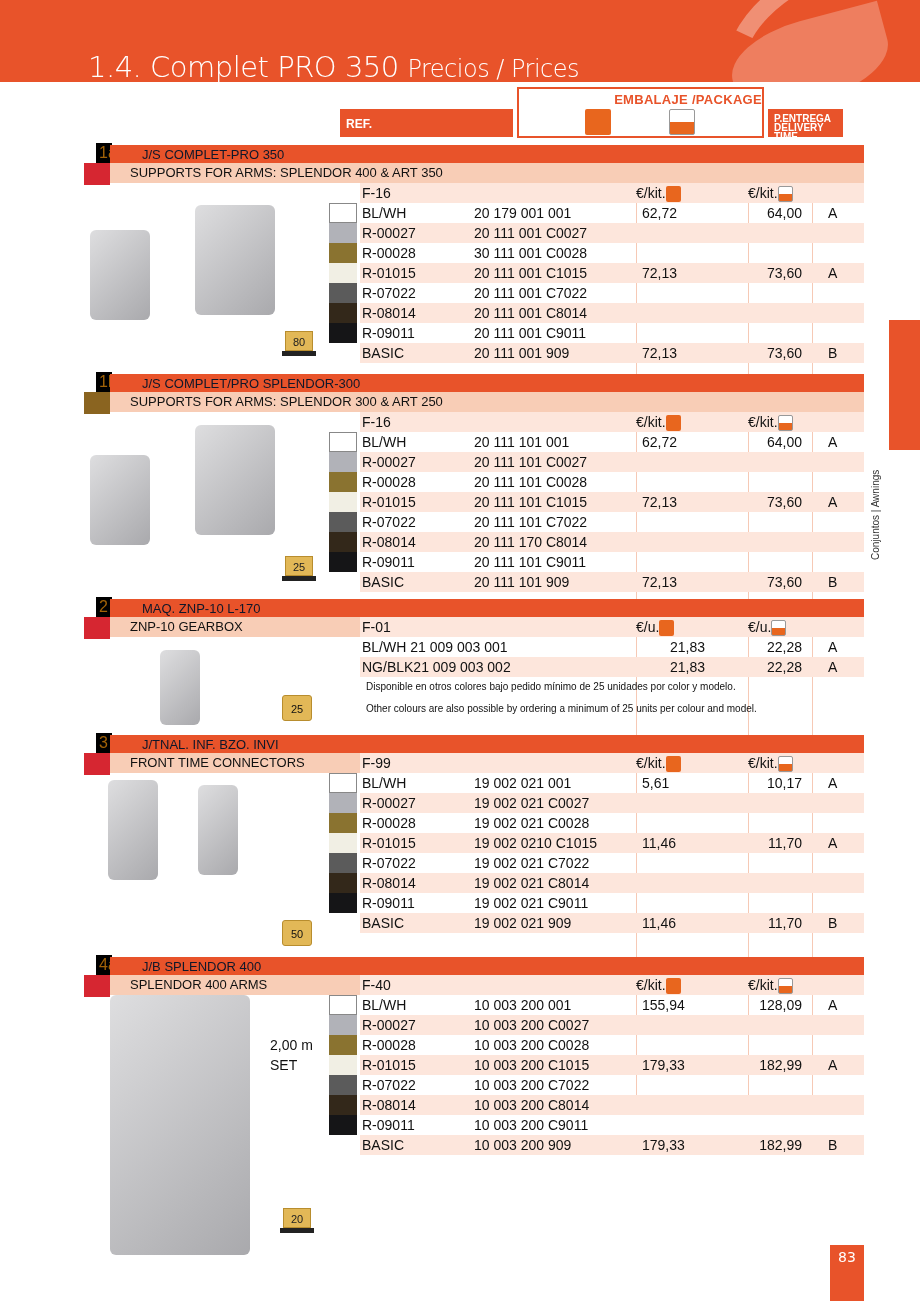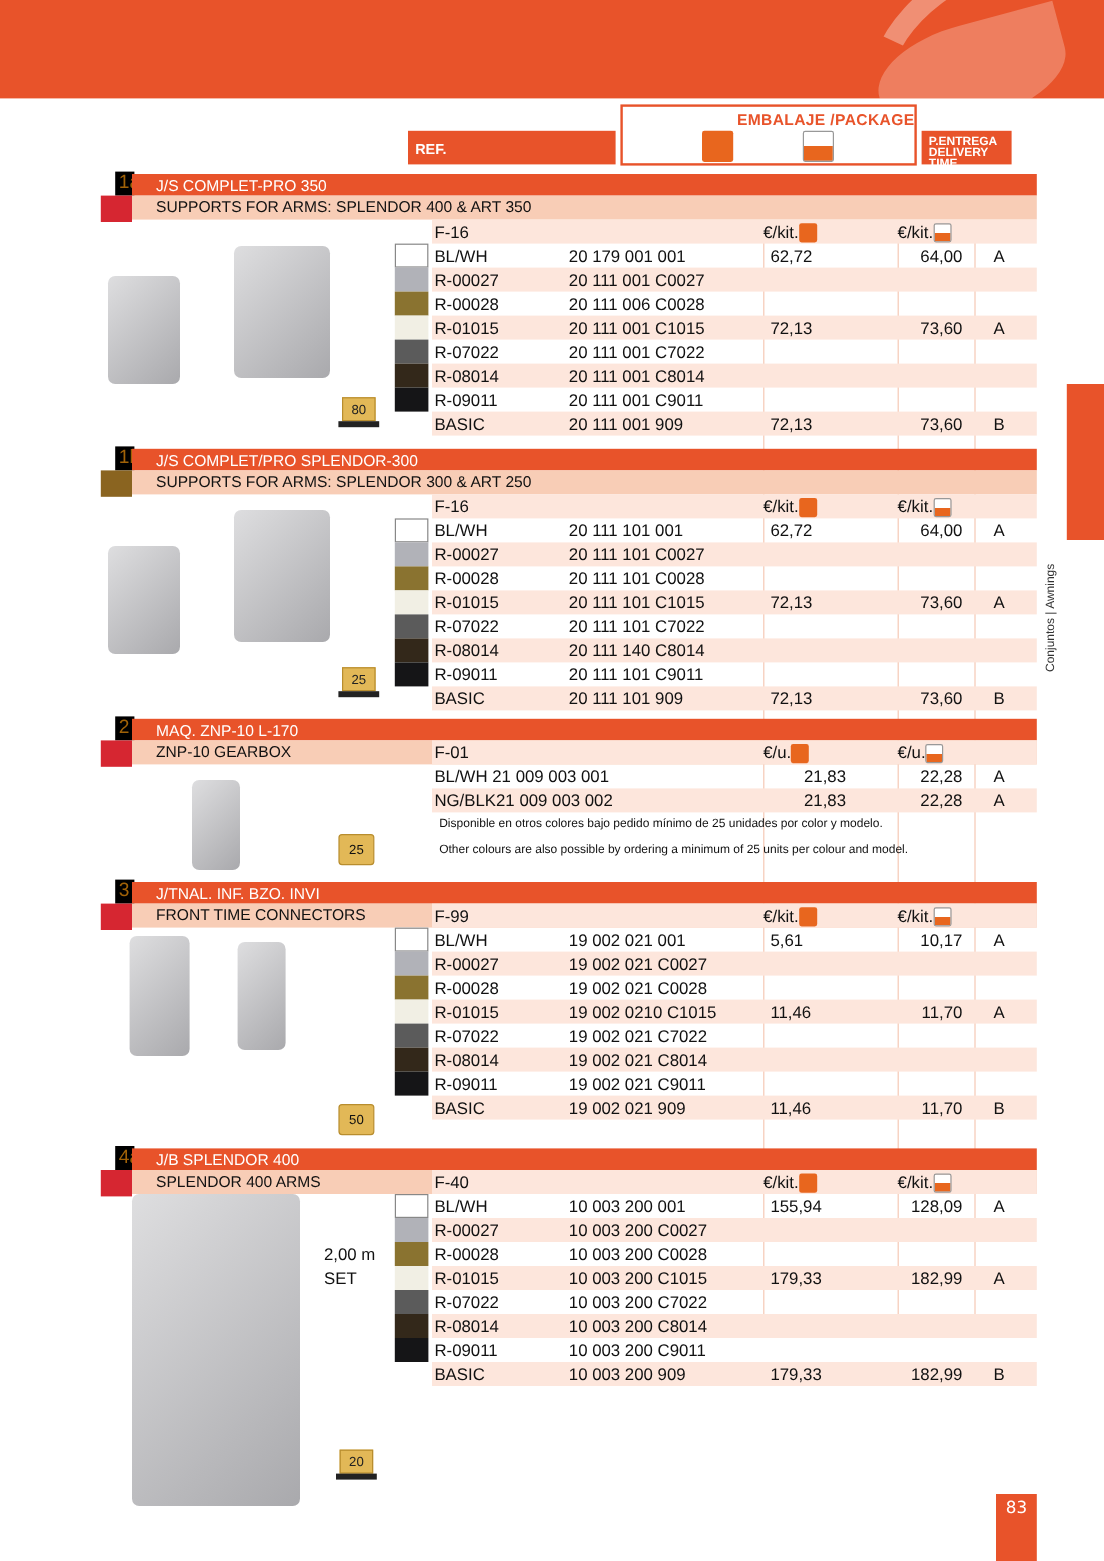--- a/index.html
+++ b/index.html
@@ -14,21 +14,21 @@
 .pkg .lbl{color:#e8532a;font-weight:bold;font-size:13px;text-align:right;margin-top:3px;letter-spacing:.3px}
 .pkg .ic{position:absolute;top:20px}
 .dlv{position:absolute;left:768px;top:109px;width:75px;height:28px;background:#e8532a;color:#fff;font-size:10px;font-weight:bold;padding:5px 6px;line-height:9px}
 .box{display:inline-block;width:15px;height:16px;background:#e8661e;border-radius:2px;position:relative;vertical-align:middle}
 .box.w{background:linear-gradient(#fff 50%,#e8661e 50%);border:1px solid #999}
 .pkg .box{width:26px;height:26px}
 .sec{position:absolute;left:84px;width:780px}
 .badge{position:absolute;left:12px;top:0;width:16px;height:20px;background:#000;color:#a16207;font-size:16px;padding-left:3px;line-height:20px}
 .badge2{position:absolute;left:0;top:20px;width:26px;height:22px;background:#d62631}
 .badge2.brown{background:#8a6420}
-.bar1{position:absolute;left:26px;top:2px;right:0;height:18px;background:#e8532a;color:#ffffff;font-size:13px;padding-left:20px;line-height:20px}
+.bar1{position:absolute;left:26px;top:2px;right:0;height:18px;background:#e8532a;color:#0f172a;font-size:13px;padding-left:32px;line-height:20px}
 .bar2{position:absolute;left:26px;top:20px;right:0;height:20px;background:#f8cdb6;font-size:13px;padding-left:20px;line-height:20px}
 .tbl{position:absolute;left:276px}
 .row{position:absolute;left:0;width:504px;height:20px;font-size:14px;line-height:20px;white-space:nowrap}
 .row.alt{background:#fde6dc}
 .row.hd{background:#fde6dc}
 .c1{position:absolute;left:2px}
 .c2{position:absolute;left:114px}
 .c4{position:absolute;left:360px;width:82px;text-align:right}
 .c5{position:absolute;left:468px}
 .sw{position:absolute;left:-31px;width:28px;height:20px}
@@ -45,20 +45,21 @@
 </style>
 </head>
 <body>
 <div class="vline" style="left: 812px; top: 190px; height: 910px;"></div>
 <div class="vline" style="left: 748px; top: 190px; height: 910px;"></div>
 <div class="vline" style="left: 636px; top: 190px; height: 910px;"></div>
 
 <div class="hdr">
   <div class="swirl1"></div>
   <div class="swirl2"></div>
+  <div class="title"><span>1.4. Complet PRO 350</span> <span class="sub">Precios / Prices</span></div>
 </div>
 
 <div class="ref">REF.</div>
 <div class="pkg">
   <div class="lbl">EMBALAJE /PACKAGE</div>
   <span class="box ic" style="left:66px"></span>
   <span class="box w ic" style="left:150px"></span>
 </div>
 <div class="dlv">
     <div>P.ENTREGA</div>
@@ -89,21 +90,21 @@
           <span class="sw" style="background:#b1b2b8;"></span>
       <span class="c1">R-00027</span>
       <span class="c2">20 111 001 C0027</span>
       <span style="position:absolute;left:282px"></span>
       <span class="c4"></span>
       <span class="c5"></span>
         </div>
         <div class="row" style="top:60px">
           <span class="sw" style="background:#8a7330;"></span>
       <span class="c1">R-00028</span>
-      <span class="c2">20 111 006 C0028</span>
+      <span class="c2">30 111 001 C0028</span>
       <span style="position:absolute;left:282px"></span>
       <span class="c4"></span>
       <span class="c5"></span>
         </div>
         <div class="row alt" style="top:80px">
           <span class="sw" style="background:#f1efe4;"></span>
       <span class="c1">R-01015</span>
       <span class="c2">20 111 001 C1015</span>
       <span style="position:absolute;left:282px">72,13</span>
       <span class="c4">73,60</span>
@@ -189,21 +190,21 @@
           <span class="sw" style="background:#5b5b5b;"></span>
       <span class="c1">R-07022</span>
       <span class="c2">20 111 101 C7022</span>
       <span style="position:absolute;left:282px"></span>
       <span class="c4"></span>
       <span class="c5"></span>
         </div>
         <div class="row alt" style="top:120px">
           <span class="sw" style="background:#33281a;"></span>
       <span class="c1">R-08014</span>
-      <span class="c2">20 111 140 C8014</span>
+      <span class="c2">20 111 170 C8014</span>
       <span style="position:absolute;left:282px"></span>
       <span class="c4"></span>
       <span class="c5"></span>
         </div>
         <div class="row" style="top:140px">
           <span class="sw" style="background:#151517;"></span>
       <span class="c1">R-09011</span>
       <span class="c2">20 111 101 C9011</span>
       <span style="position:absolute;left:282px"></span>
       <span class="c4"></span>

